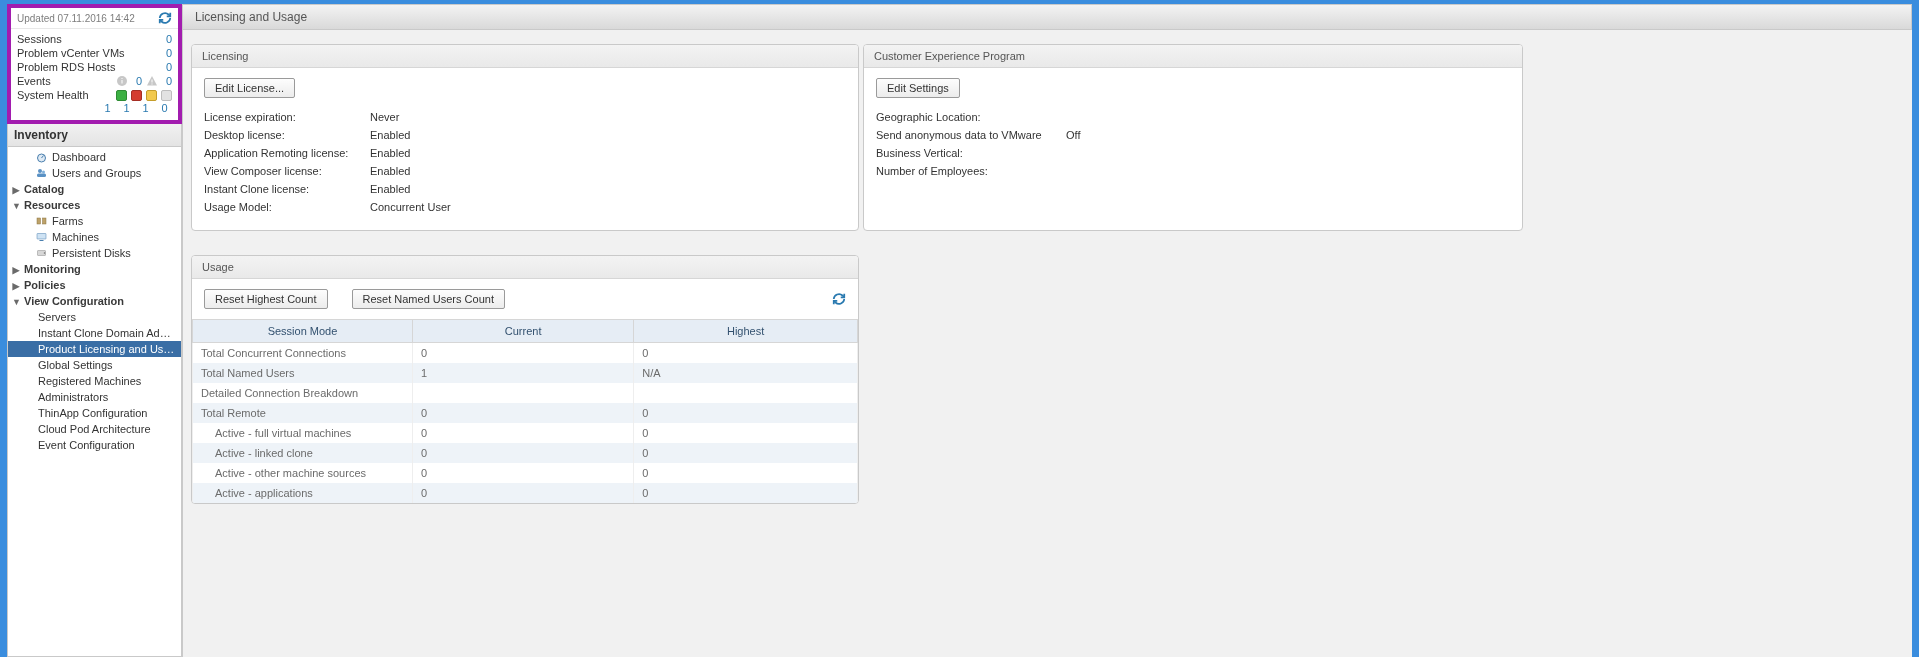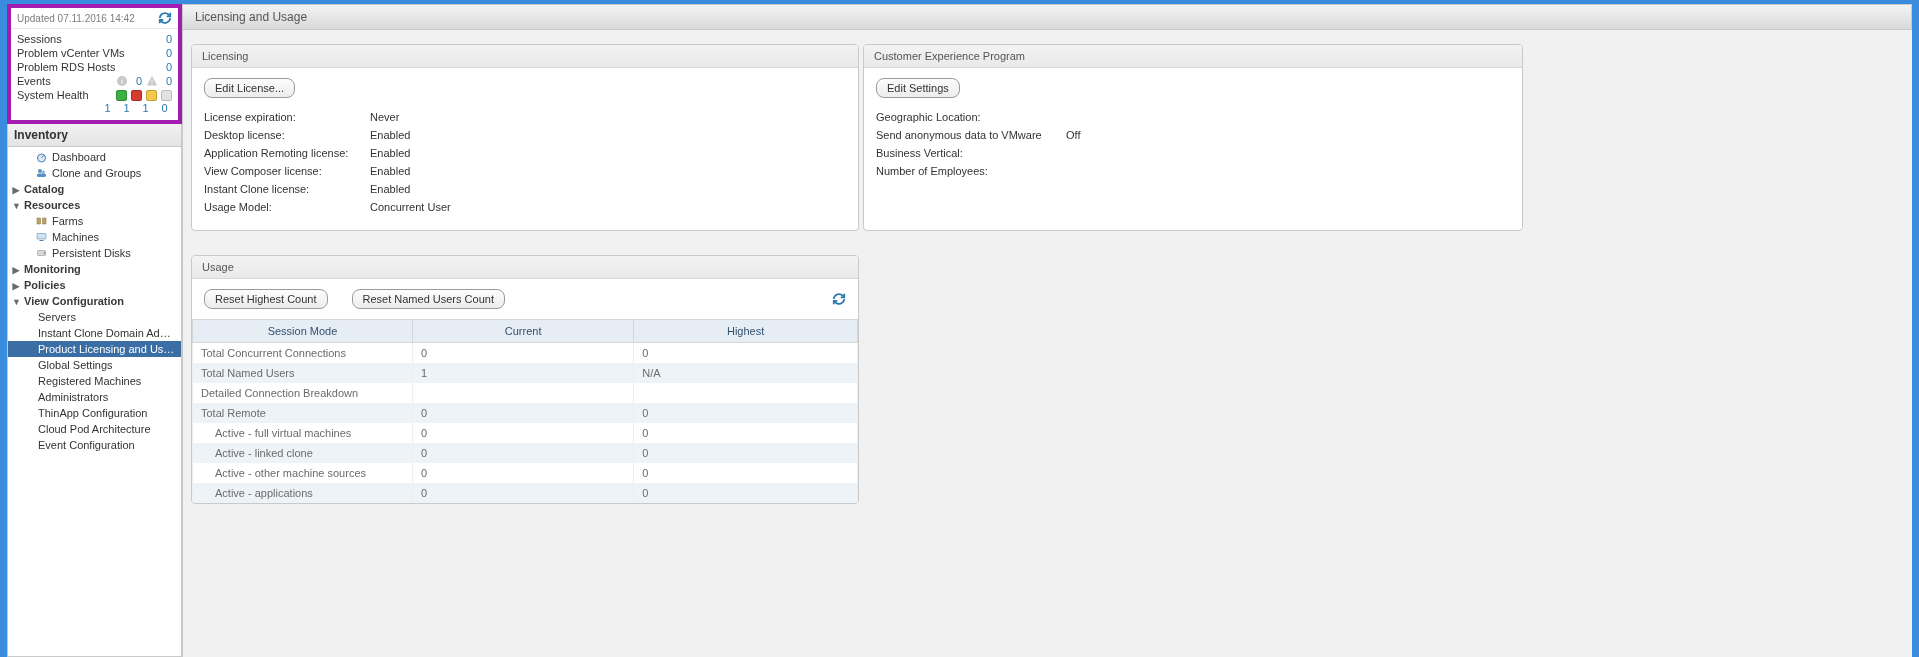--- a/index.html
+++ b/index.html
@@ -45,21 +45,21 @@
 
   
   .main-col { flex:1; padding:0 8px 8px 8px; background:#f1f1f1; overflow:auto; }
   .page-header { background:linear-gradient(#f3f3f3,#d9d9d9); border:1px solid #c9c9c9; border-left:0; margin-left:-8px; margin-right:-8px; padding:5px 12px; font-size:12px; color:#555; }
   .panels-row { display:flex; gap:4px; margin-top:14px; }
   .panel { border:1px solid #c9c9c9; background:#fff; border-radius:4px; overflow:hidden; }
   .panel.wide { flex: 0 0 668px; }
   .panel.side { flex: 0 0 660px; }
   .panel-title { background:linear-gradient(#f3f3f3,#e9e9e9); border-bottom:1px solid #d6d6d6; padding:5px 10px; color:#555; font-size:11px; }
   .panel-body { padding:10px 12px 14px 12px; }
-  button.ui-btn { border:1px solid #9a9a9a; background:linear-gradient(#fdfdfd,#ececec); padding:3px 10px; border-radius:8px; cursor:pointer; font-size:11px; color:#333; }
+  button.ui-btn { border:1px solid #9a9a9a; background:linear-gradient(#fdfdfd,#ececec); padding:3px 10px; border-radius:2px; cursor:pointer; font-size:11px; color:#333; }
 
   .kv { display:flex; padding:3px 0; }
   .kv .k { width:166px; color:#333; }
   .kv .v { color:#333; }
   .mask { display:inline-block; height:11px; background:#d6d6d6; border-radius:6px; vertical-align:middle; }
 
   .usage-panel { margin-top:24px; }
   .usage-toolbar { display:flex; align-items:center; gap:24px; padding:10px 12px; }
   .usage-toolbar .spacer { flex:1; }
 
@@ -151,21 +151,21 @@
           <span class="txt">Dashboard</span>
         </div>
         <div class="tree-item sub">
           <span class="ico ico-users">
                 <svg viewBox="0 0 24 24">
                   <circle cx="9" cy="8" r="4" fill="#5a91c4"></circle>
                   <circle cx="16" cy="10" r="3" fill="#7fb0db"></circle>
                   <rect x="3" y="13" width="18" height="7" rx="3" fill="#5a91c4"></rect>
                 </svg>
               </span>
-          <span class="txt">Clone and Groups</span>
+          <span class="txt">Users and Groups</span>
         </div>
         <div class="tree-item header">
           <span class="tw">▶</span>
           <span class="txt">Catalog</span>
         </div>
         <div class="tree-item header">
           <span class="tw">▼</span>
           <span class="txt">Resources</span>
         </div>
         <div class="tree-item sub">

